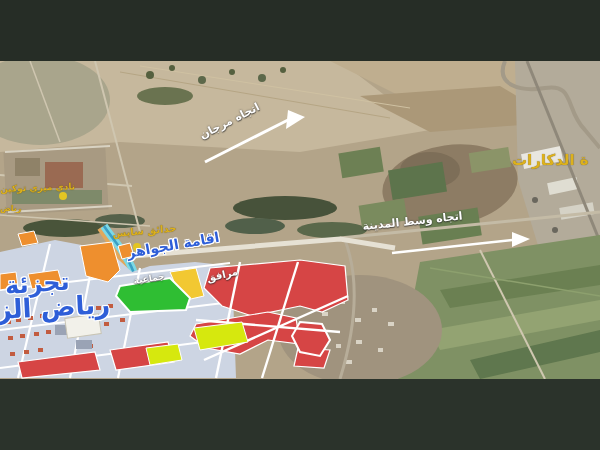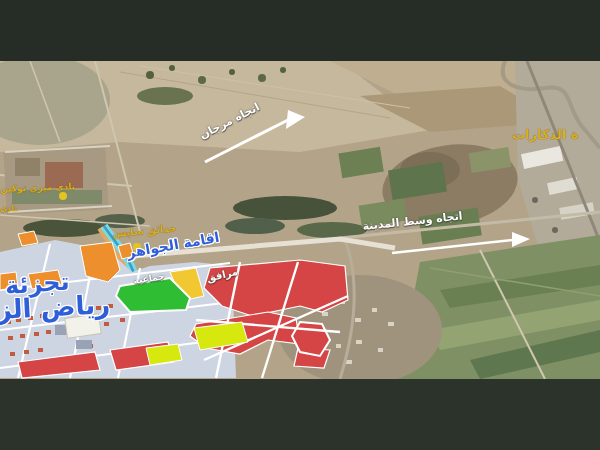--- a/index.html
+++ b/index.html
@@ -185,27 +185,27 @@
 
     <circle cx="63" cy="196" r="4" fill="#e3c522"></circle>
     <circle cx="137" cy="247" r="4" fill="#e3c522"></circle>
 
     <rect x="0" y="0" width="600" height="61" fill="#262d26"></rect>
     <rect x="0" y="379" width="600" height="71" fill="#2b332b"></rect>
   </svg>
 
   <div class="lbl white" style="left:198px;top:131px;font-size:11px;transform:rotate(-27deg);transform-origin:left top;">اتجاه مرجان</div>
 
-  <div class="lbl yellow" style="left:512px;top:128px;font-size:13px;">ة الدكارات</div>
+  <div class="lbl yellow" style="left:512px;top:153px;font-size:15px;">ة الدكارات</div>
 
   <div class="lbl white" style="left:362px;top:221px;font-size:11px;transform:rotate(-6deg);transform-origin:left top;">اتجاه وسط المدينة</div>
 
   <div class="lbl yellow" style="left:0px;top:185px;font-size:9px;transform:rotate(-2deg);transform-origin:left top;">نادي ميري توكين</div>
 
-  <div class="lbl yellow" style="left:0px;top:205px;font-size:8px;">نادي</div>
+  <div class="lbl yellow" style="left:0px;top:205px;font-size:8px;">رياض</div>
 
   <div class="lbl yellow" style="left:112px;top:229px;font-size:10px;transform:rotate(-5deg);transform-origin:left top;">حدائق سايس</div>
 
   <div class="lbl blue" style="left:126px;top:246px;font-size:14px;transform:rotate(-10deg);transform-origin:left top;">اقامة الجواهر</div>
 
   <div class="lbl blue big" style="left:4px;top:274px;font-size:24px;transform:rotate(-4deg);transform-origin:left top;">تجزئة</div>
 
   <div class="lbl blue big" style="left:-4px;top:297px;font-size:26px;transform:rotate(-3deg);transform-origin:left top;">رياض الز</div>
 
   <div class="lbl white" style="left:206px;top:274px;font-size:10px;transform:rotate(-13deg);transform-origin:left top;">مرافق</div>

